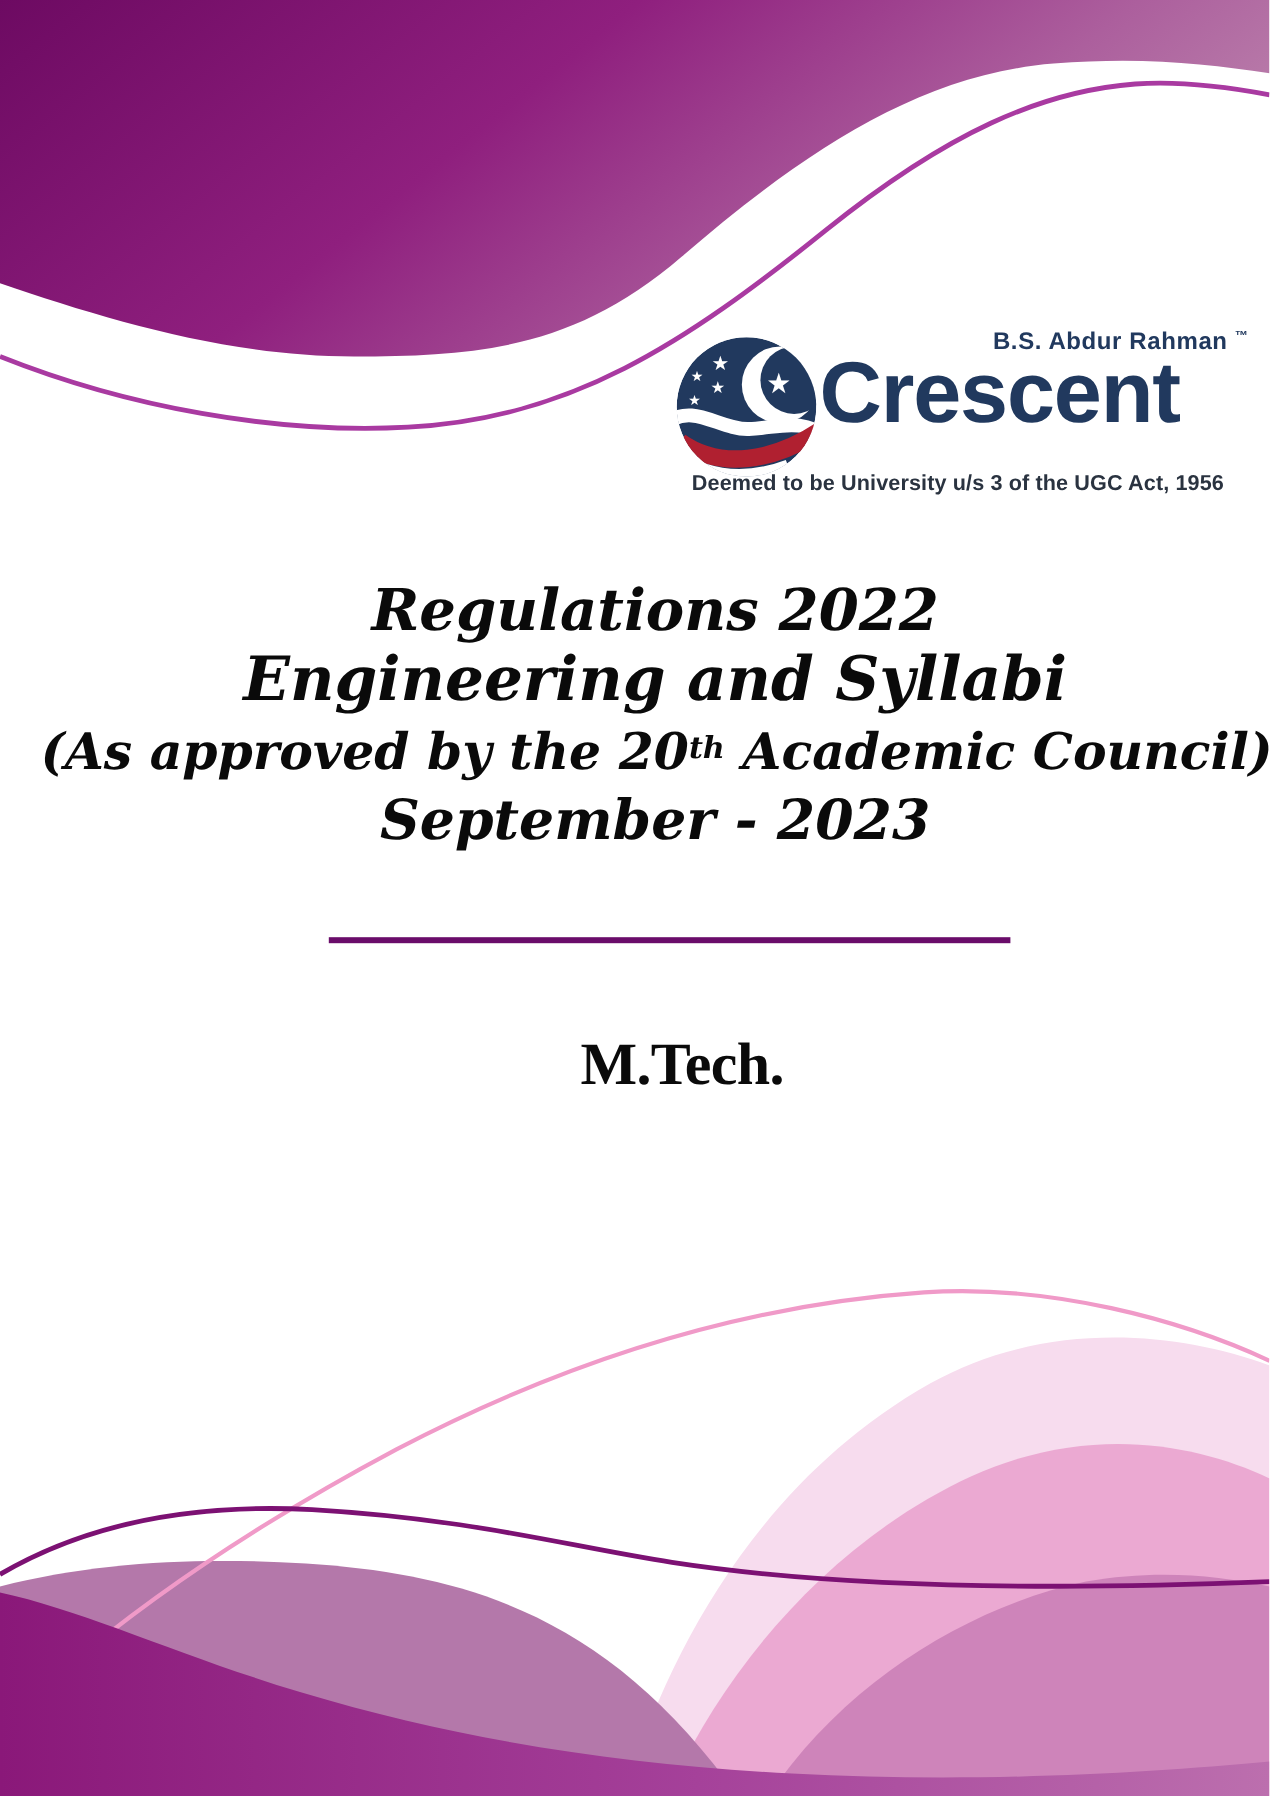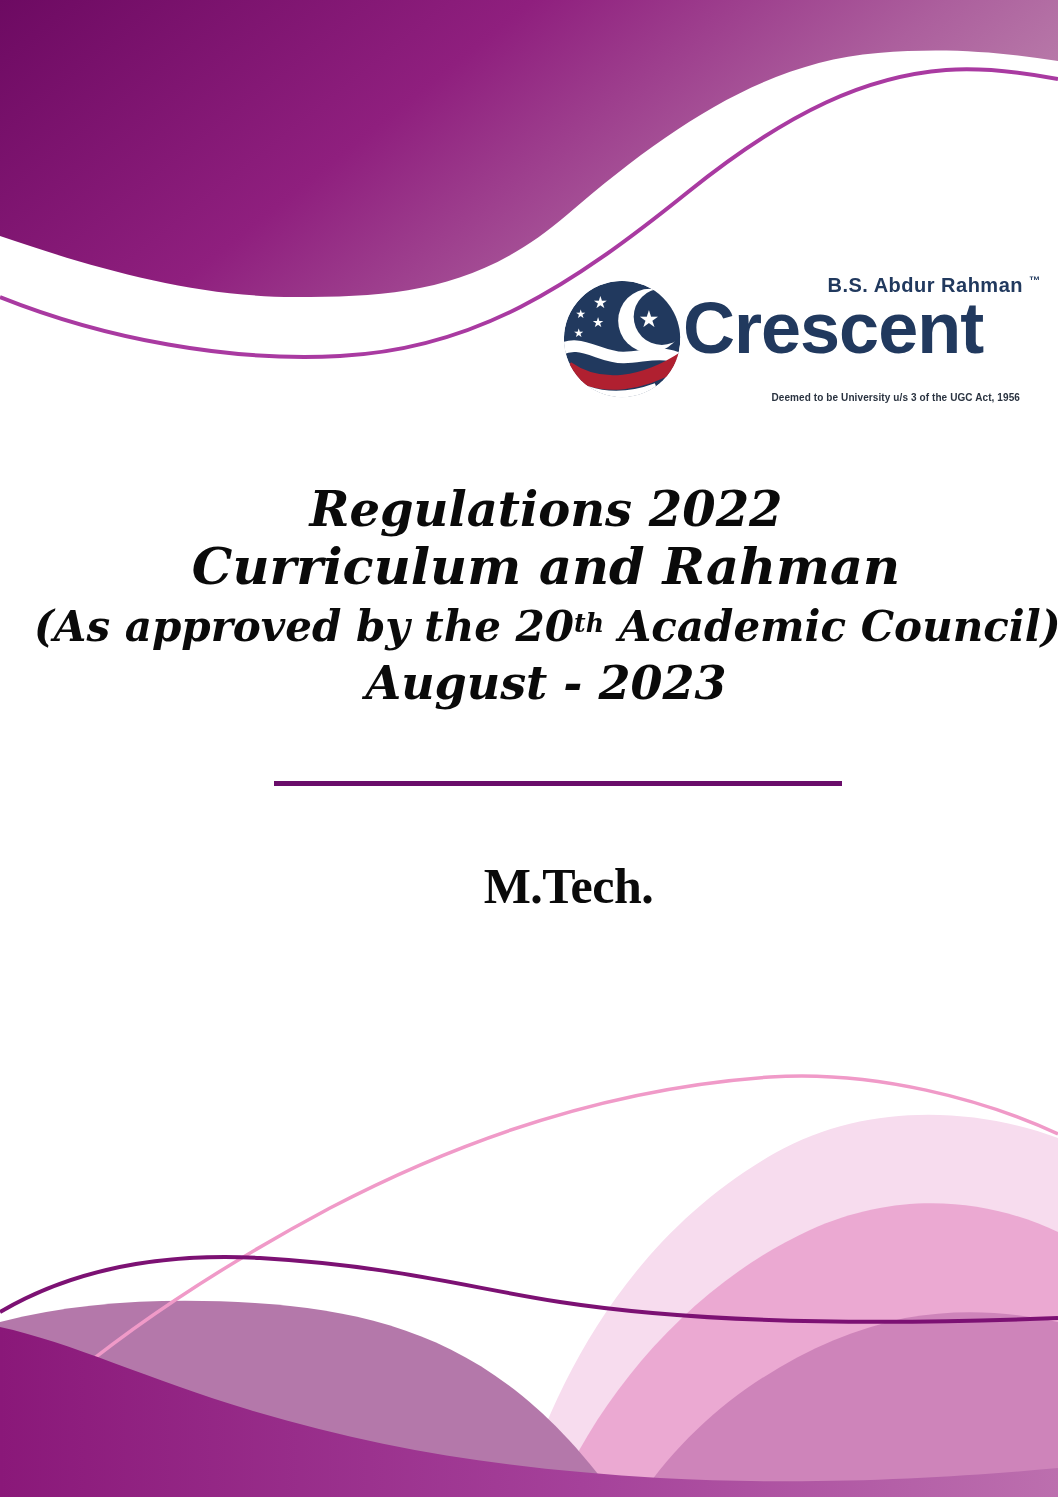--- a/index.html
+++ b/index.html
@@ -33,21 +33,21 @@
     white-space:nowrap;
   }
   .brand-sub{
     left:684px;top:362px;
     font-size:21.5px;font-weight:600;letter-spacing:.2px;
     color:var(--logo-navy,#21395E);
     white-space:nowrap;
   }
   .brand-tagline{
     right:38px;top:392px;
-    font-size:10px;font-weight:700;letter-spacing:.1px;
+    font-size:18px;font-weight:700;letter-spacing:.1px;
     color:#2A3340;
     white-space:nowrap;
   }
 
   
   .title-block{
     left:0;right:0;top:481px;
     padding-left:34px;
     text-align:center;
     color:var(--text-black,#0A0A0A);
@@ -127,23 +127,23 @@
   </svg>
 
   <div class="abs brand-top">
     <span>B.S. Abdur Rahman</span><sup>™</sup>
   </div>
   <div class="abs brand-name">Crescent</div>
   <div class="abs brand-tagline">Deemed to be University u/s 3 of the UGC Act, 1956</div>
 
   <div class="abs title-block">
     <div class="title-line t1">Regulations 2022</div>
-    <div class="title-line t2">Curriculum and Rahman</div>
+    <div class="title-line t2">Engineering and Syllabi</div>
     <div class="title-line t3"><span>(As approved by the 20</span><sup>th</sup><span> Academic Council)</span></div>
-    <div class="title-line t4">August - 2023</div>
+    <div class="title-line t4">September - 2023</div>
   </div>
 
   <div class="abs divider"></div>
 
   <div class="abs degree-block">
     <div class="degree-line">M.Tech.</div>
   </div>
 
   <svg id="bottom-wave" class="abs" width="1058" height="447" viewBox="0 0 1058 447">
     <defs>

